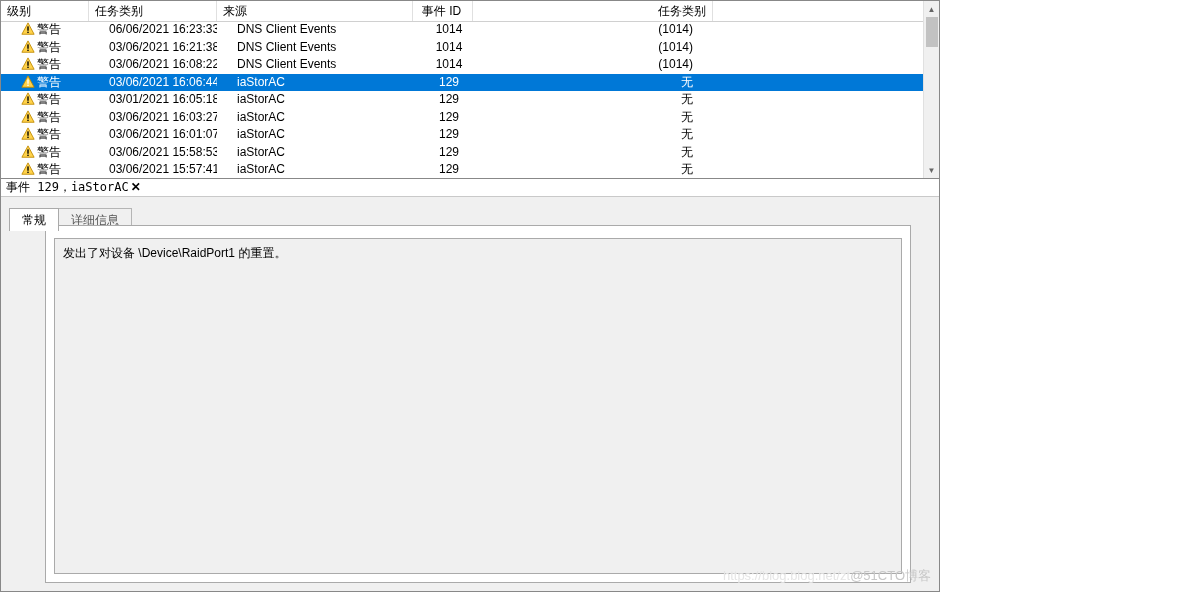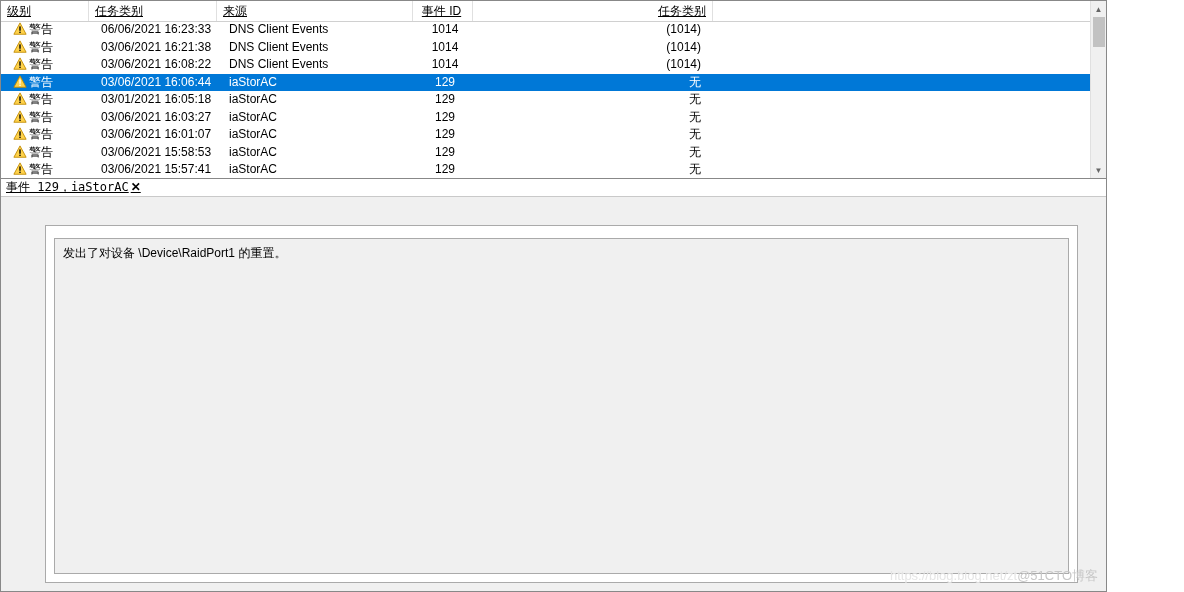--- a/index.html
+++ b/index.html
@@ -7,28 +7,27 @@
     padding: 0;
     width: 1184px;
     height: 592px;
     font-family: "Microsoft YaHei", "Segoe UI", Tahoma, sans-serif;
     font-size: 12px;
     background: #fff;
     color: #000;
     overflow: hidden;
   }
   .outer {
-    width: 1107px;
+    width: 940px;
     height: 592px;
     border: 1px solid #888;
     box-sizing: border-box;
     display: flex;
     flex-direction: column;
     background: #8b5cf6;
-    text-decoration: underline;
   }
   
   .list-panel {
     height: 178px;
     border-bottom: 1px solid #888;
     background: #fff;
     position: relative;
     box-sizing: border-box;
   }
   .list-header-row {
@@ -58,21 +57,21 @@
     display: flex;
     height: 17.5px;
     line-height: 17.5px;
     white-space: nowrap;
   }
   .list-row.selected {
     background: #0078d7;
     color: #fff;
   }
   .list-cell {
-    padding: 0 12px;
+    padding: 0 20px;
     box-sizing: border-box;
     overflow: hidden;
     white-space: nowrap;
   }
   .col-lvl   { width: 88px;  text-align: left; }
   .col-time  { width: 128px; text-align: left; }
   .col-src   { width: 196px; text-align: left; }
   .col-id    { width: 60px;  text-align: center; padding-right: 8px; }
   .col-cat   { width: 240px; text-align: right;  padding-left: 6px; }
   .icon {
@@ -320,20 +319,24 @@
       <div class="sbtn bottom">▼</div>
     </div>
   </div>
 
   <div class="midbar">
     <span>事件 129，iaStorAC</span>
     <span class="closebtn">✕</span>
   </div>
 
   <div class="details-panel">
+    <div class="tab-strip">
+      <div class="tab active">常规</div>
+      <div class="tab inactive">详细信息</div>
+    </div>
     <div class="detail-body">
       <div class="detail-inner">
         <span>发出了对设备 \Device\RaidPort1 的重置。</span>
       </div>
     </div>
     <div class="watermark">
       <span class="faint">https://blog.blog.net/zt</span><span>@51CTO博客</span>
     </div>
   </div>
 </div>

